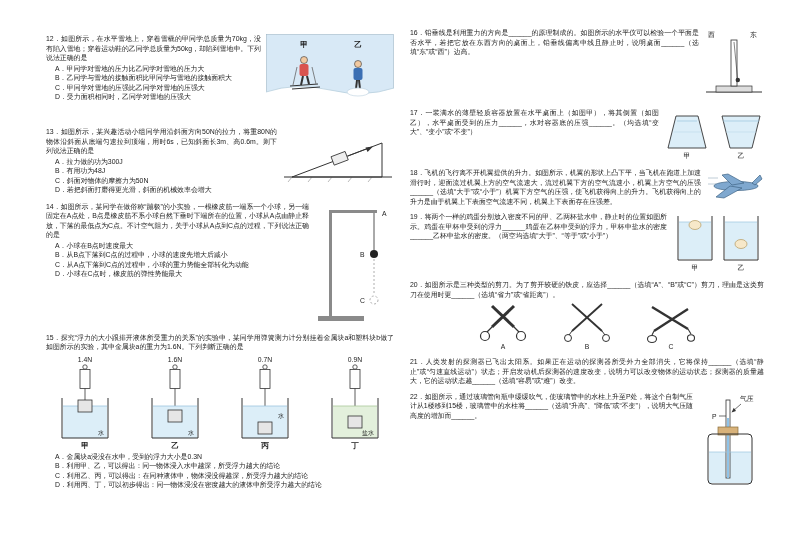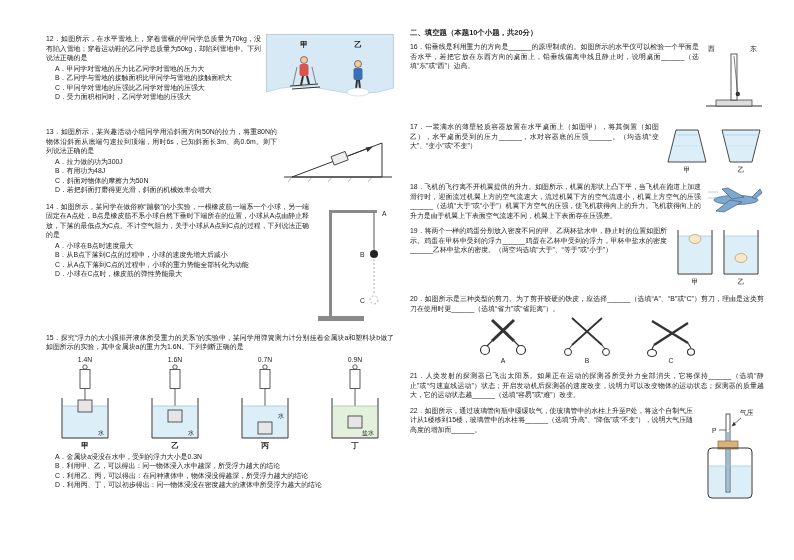--- a/index.html
+++ b/index.html
@@ -162,21 +162,20 @@
       <p class="opt">A．金属块a浸没在水中，受到的浮力大小是0.3N</p>
       <p class="opt">B．利用甲、乙，可以得出：同一物体浸入水中越深，所受浮力越大的结论</p>
       <p class="opt">C．利用乙、丙，可以得出：在同种液体中，物体浸没得越深，所受浮力越大的结论</p>
       <p class="opt">D．利用丙、丁，可以初步得出：同一物体浸没在密度越大的液体中所受浮力越大的结论</p>
     </div>
 
   </div>
 
   <div class="col col-right">
 
-    <p class="section-title">二、填空题（本题10个小题，共20分）</p>
 
     <div class="fill">
       <div class="fig">
         <svg width="60" height="72" viewBox="0 0 60 72">
           <text x="4" y="9" class="t7">西</text>
           <text x="46" y="9" class="t7">东</text>
           <line x1="2" y1="64" x2="58" y2="64" stroke="#333" stroke-width="1"></line>
           <rect x="12" y="58" width="36" height="6" fill="#dddddd" stroke="#333" stroke-width="0.7"></rect>
           <rect x="27" y="12" width="6" height="46" fill="#ffffff" stroke="#333" stroke-width="0.8"></rect>
           <line x1="30" y1="14" x2="33.5" y2="50" stroke="#333" stroke-width="0.6"></line>

